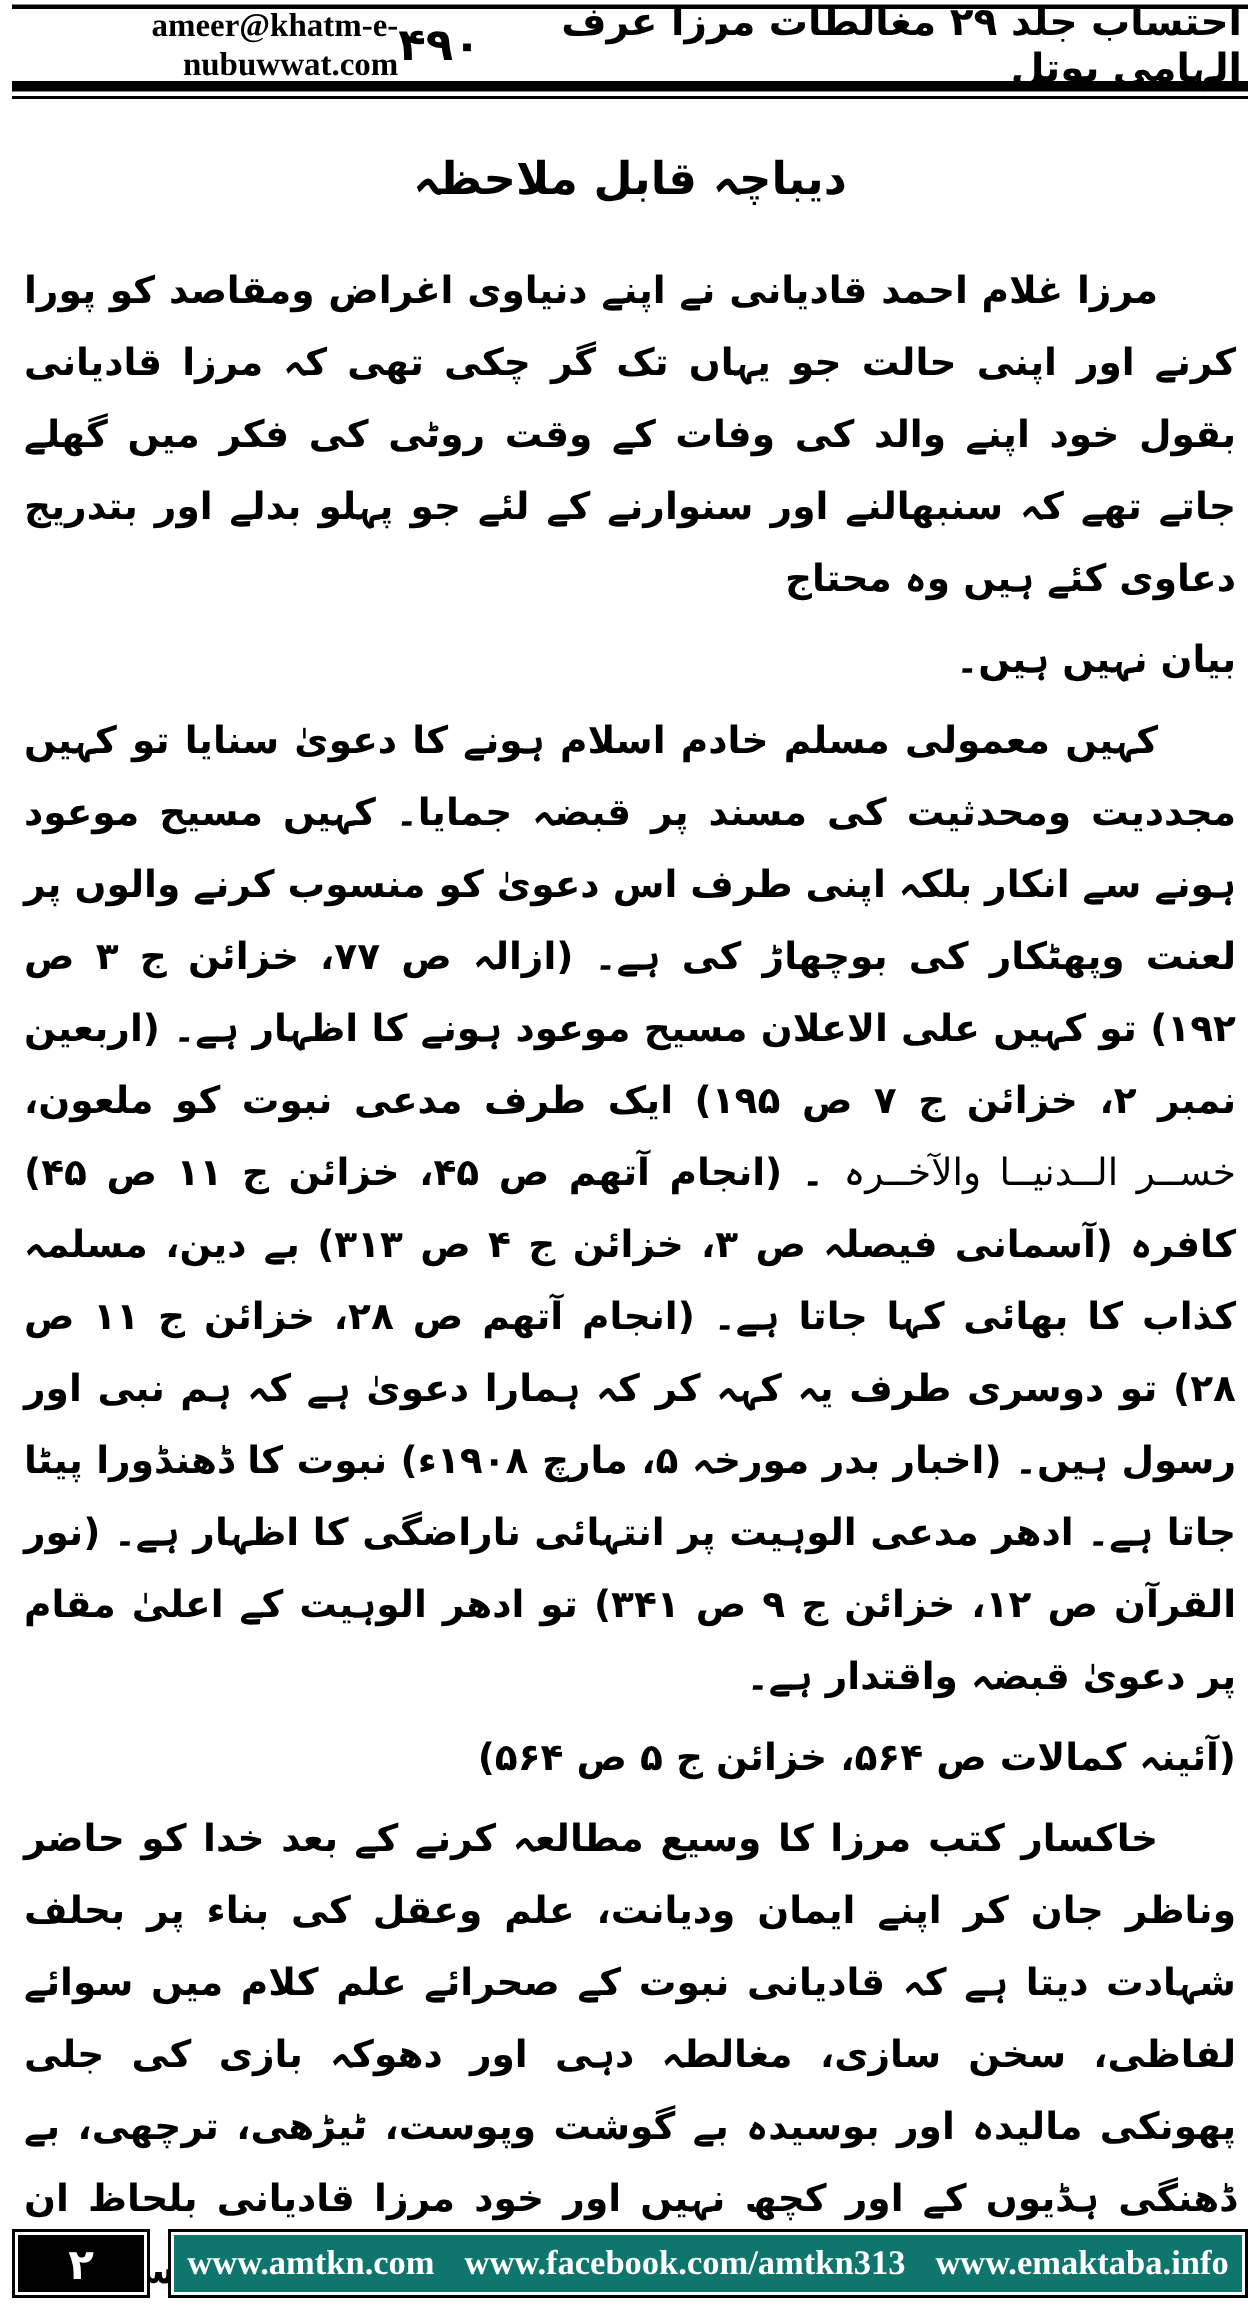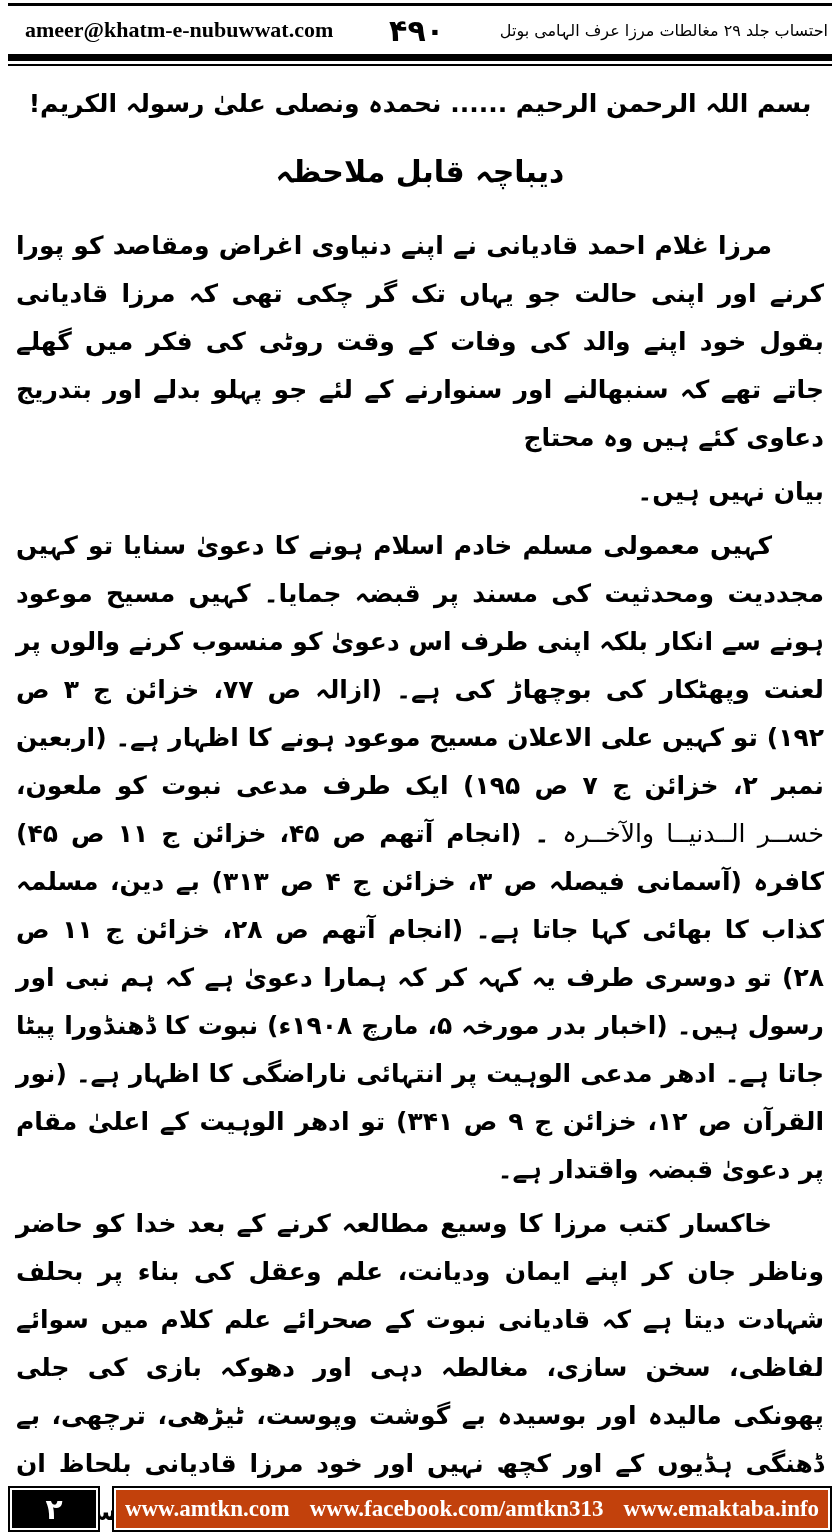--- a/index.html
+++ b/index.html
@@ -6,28 +6,28 @@
   html, body { margin: 0; padding: 0; background: #ffffff; }
   .page {
     width: 840px; height: 1540px;
     background: #ffffff; color: #000;
     position: relative; overflow: hidden;
     font-family: "DejaVu Sans", sans-serif;
   }
   .top-rule { height: 3px; background: #000; margin: 3px 8px 0 8px; }
   .header-row {
     display: flex; align-items: center; justify-content: space-between;
-    height: 46px; padding: 2px 12px 0 25px; text-align: right;
+    height: 46px; padding: 2px 12px 0 12px; text-align: right;
   }
   .header-email {
     font-family: "Liberation Serif", serif;
     font-weight: bold; font-size: 22px; direction: ltr;
   }
   .header-pagenum { font-size: 30px; font-weight: bold; }
-  .header-title { direction: rtl; font-size: 16px; font-weight: normal; }
+  .header-title { direction: rtl; font-size: 26px; font-weight: bold; }
   .rule-thick { height: 7px; background: #000; margin: 2px 8px 0 8px; }
   .rule-thin  { height: 2px; background: #000; margin: 3px 8px 0 8px; }
 
   .content {
     direction: rtl; text-align: justify;
     padding: 10px 16px 0 16px;
     font-size: 25px; line-height: 48px; font-weight: bold;
   }
   .basmala { text-align: center; margin: 4px 0 8px 0; }
   .main-heading {
@@ -46,21 +46,21 @@
     position: absolute; left: 8px; right: 8px; bottom: 8px;
     height: 46px; display: flex; gap: 12px;
   }
   .footer-pagebox {
     width: 92px; height: 46px; background: #000;
     border: 2px solid #000; box-shadow: inset 0 0 0 2px #fff;
     color: #fff; display: flex; align-items: center; justify-content: center;
     font-size: 28px; font-weight: bold;
   }
   .footer-bar {
-    flex: 1; height: 46px; background: #c2410c;
+    flex: 1; height: 46px; background: #0f766e;
     border: 2px solid #000; box-shadow: inset 0 0 0 2px #fff;
     color: #fff; display: flex; align-items: center; justify-content: center;
     gap: 20px; direction: ltr;
     font-family: "Liberation Serif", serif; font-weight: bold; font-size: 23px;
     white-space: nowrap;
   }
 </style>
 </head>
 <body>
 
@@ -72,32 +72,32 @@
     <div class="header-email">ameer@khatm-e-nubuwwat.com</div>
     <div class="header-pagenum">۴۹۰</div>
     <div class="header-title">احتساب جلد ۲۹ مغالطات مرزا عرف الہامی بوتل</div>
   </div>
 
   <div class="rule-thick"></div>
   <div class="rule-thin"></div>
 
   <div class="content">
 
-    <div class="basmala">بسم اللہ الرحمن الرحیم ...... نحمدہ ونصلی علیٰ رسولہ الکریم!</div>
 
     <div class="main-heading">دیباچہ قابل ملاحظہ</div>
 
     <p class="para">مرزا غلام احمد قادیانی نے اپنے دنیاوی اغراض ومقاصد کو پورا کرنے اور اپنی حالت جو یہاں تک گر چکی تھی کہ مرزا قادیانی بقول خود اپنے والد کی وفات کے وقت روٹی کی فکر میں گھلے جاتے تھے کہ سنبھالنے اور سنوارنے کے لئے جو پہلو بدلے اور بتدریج دعاوی کئے ہیں وہ محتاج</p>
 
     <div class="cite-row">
       <span>بیان نہیں ہیں۔</span>
     </div>
 
     <p class="para"><span>کہیں معمولی مسلم خادم اسلام ہونے کا دعویٰ سنایا تو کہیں مجددیت ومحدثیت کی مسند پر قبضہ جمایا۔ کہیں مسیح موعود ہونے سے انکار بلکہ اپنی طرف اس دعویٰ کو منسوب کرنے والوں پر لعنت وپھٹکار کی بوچھاڑ کی ہے۔ (ازالہ ص ۷۷، خزائن ج ۳ ص ۱۹۲) تو کہیں علی الاعلان مسیح موعود ہونے کا اظہار ہے۔ (اربعین نمبر ۲، خزائن ج ۷ ص ۱۹۵) ایک طرف مدعی نبوت کو ملعون، </span><span class="bold-seg">خســر الــدنیــا والآخــرہ</span><span> ۔ (انجام آتھم ص ۴۵، خزائن ج ۱۱ ص ۴۵) کافرہ (آسمانی فیصلہ ص ۳، خزائن ج ۴ ص ۳۱۳) بے دین، مسلمہ کذاب کا بھائی کہا جاتا ہے۔ (انجام آتھم ص ۲۸، خزائن ج ۱۱ ص ۲۸) تو دوسری طرف یہ کہہ کر کہ ہمارا دعویٰ ہے کہ ہم نبی اور رسول ہیں۔ (اخبار بدر مورخہ ۵، مارچ ۱۹۰۸ء) نبوت کا ڈھنڈورا پیٹا جاتا ہے۔ ادھر مدعی الوہیت پر انتہائی ناراضگی کا اظہار ہے۔ (نور القرآن ص ۱۲، خزائن ج ۹ ص ۳۴۱) تو ادھر الوہیت کے اعلیٰ مقام پر دعویٰ قبضہ واقتدار ہے۔</span></p>
 
+    <div class="cite-line">(آئینہ کمالات ص ۵۶۴، خزائن ج ۵ ص ۵۶۴)</div>
 
 
     <p class="para">خاکسار کتب مرزا کا وسیع مطالعہ کرنے کے بعد خدا کو حاضر وناظر جان کر اپنے ایمان ودیانت، علم وعقل کی بناء پر بحلف شہادت دیتا ہے کہ قادیانی نبوت کے صحرائے علم کلام میں سوائے لفاظی، سخن سازی، مغالطہ دہی اور دھوکہ بازی کی جلی پھونکی مالیدہ اور بوسیدہ بے گوشت وپوست، ٹیڑھی، ترچھی، بے ڈھنگی ہڈیوں کے اور کچھ نہیں اور خود مرزا قادیانی بلحاظ ان دعاوی کے ہر قابل تعریف فعل سے اسی طرح پاک تھے۔ جس طرح ایک گھاس خور طبیعت ماس کے ذائقہ سے۔</p>
 
   </div>
 
   <div class="footer">
     <div class="footer-pagebox">۲</div>
     <div class="footer-bar">
       <span>www.amtkn.com</span>

